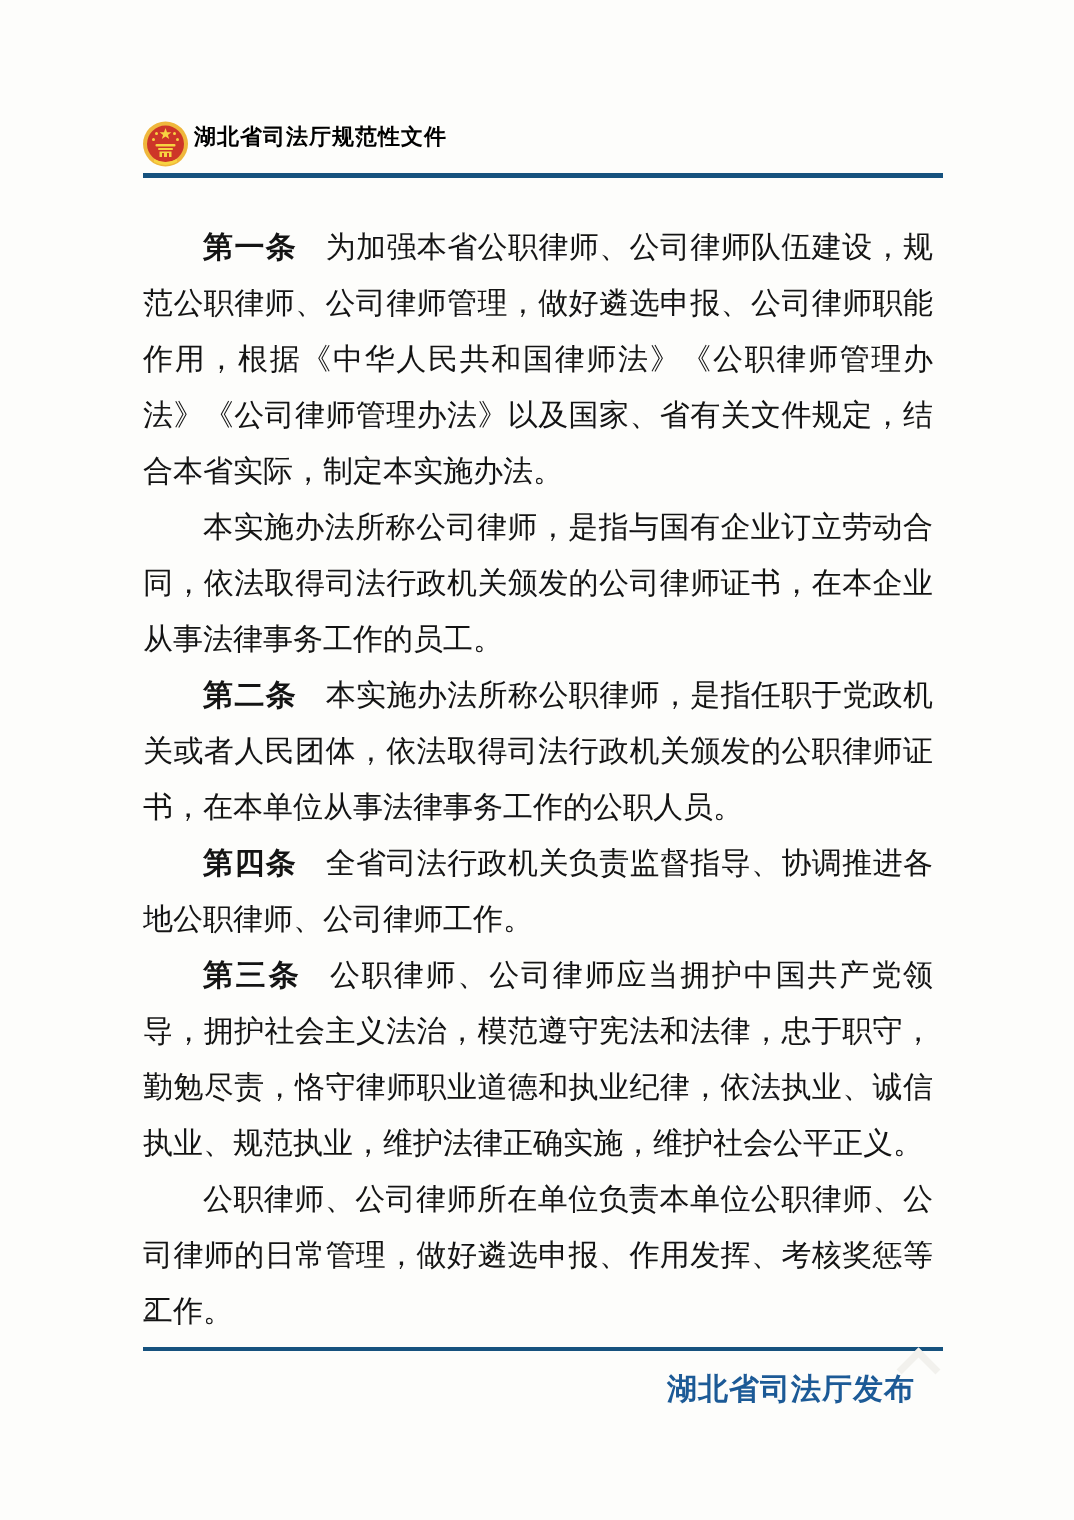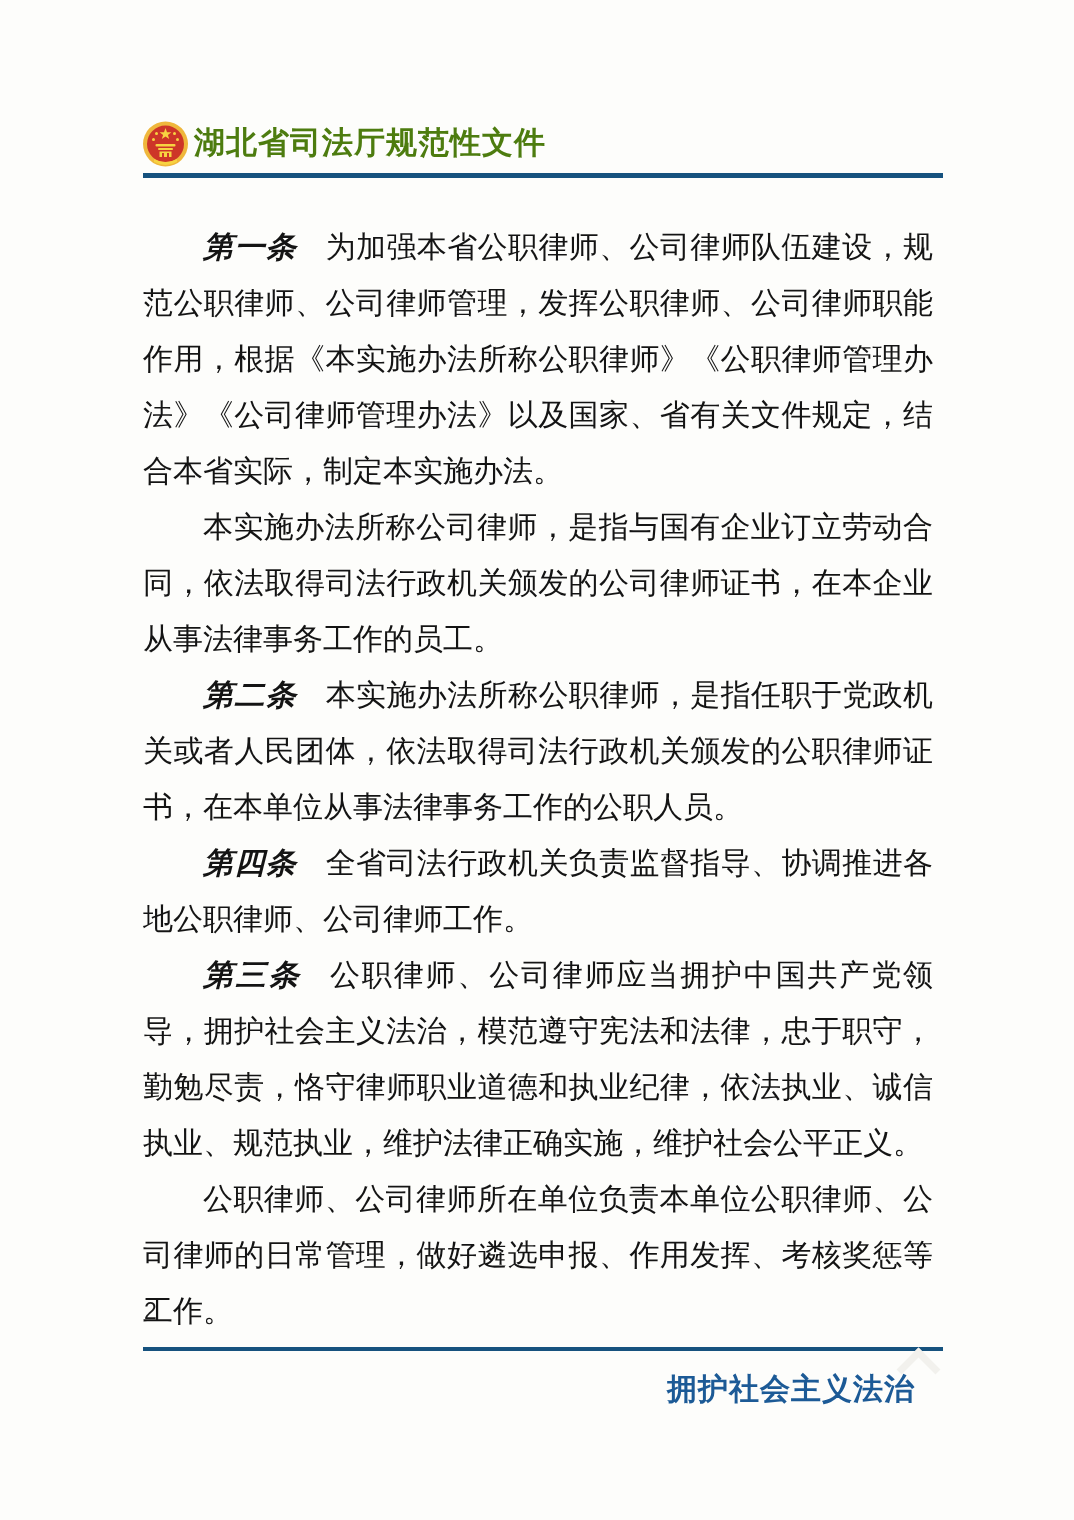--- a/index.html
+++ b/index.html
@@ -8,21 +8,21 @@
     background:#fdfdfb;
     font-family:"Liberation Serif","DejaVu Serif",serif;
     overflow:hidden;
   }
   .page{position:absolute;inset:0;}
 
   
   .emblem{position:absolute;left:142px;top:119px;width:47px;height:50px;}
   .hdr-title{
     position:absolute;left:194px;top:122px;
-    font-size:31px;font-weight:700;color:#4d7c0f;
+    font-size:22px;font-weight:700;color:#000000;
     letter-spacing:1px;white-space:nowrap;
     font-family:"Liberation Serif","DejaVu Serif",serif;
   }
   .hdr-rule{
     position:absolute;left:143px;top:173px;width:800px;height:5px;
     background:#16527e;
   }
 
   
   .content{
@@ -33,21 +33,20 @@
     margin:0;padding:0;
     font-size:30px;line-height:56px;
     text-align:justify;text-justify:inter-ideograph;
     text-indent:2em;
   }
   .content p .art-label{
     font-weight:700;
     font-family:"Liberation Sans","DejaVu Sans",sans-serif;
     margin-right:.95em;
     letter-spacing:1px;
-    font-style:italic;
   }
 
   
   .page-num{
     position:absolute;left:144px;top:1298px;
     font-size:23px;color:#1b1b1b;
     font-family:"Liberation Sans","DejaVu Sans",sans-serif;
   }
   .ftr-rule{
     position:absolute;left:143px;top:1347px;width:800px;height:4px;
@@ -90,27 +89,27 @@
     <rect x="25" y="34" width="2" height="4" fill="#cd3528"></rect>
 
     <path d="M12 40 Q23.5 46 35 40 L35 43 Q23.5 49 12 43 Z" fill="#f7d341"></path>
   </svg>
 
   <div class="hdr-title">湖北省司法厅规范性文件</div>
   <div class="hdr-rule"></div>
 
   <main class="content">
     <div id="paragraph-list">
-        <p><span class="art-label">第一条</span><span>为加强本省公职律师、公司律师队伍建设，规范公职律师、公司律师管理，发挥公职律师、公司律师职能作用，根据《本实施办法所称公职律师》《公职律师管理办法》《公司律师管理办法》以及国家、省有关文件规定，结合本省实际，制定本实施办法。</span></p>
+        <p><span class="art-label">第一条</span><span>为加强本省公职律师、公司律师队伍建设，规范公职律师、公司律师管理，做好遴选申报、公司律师职能作用，根据《中华人民共和国律师法》《公职律师管理办法》《公司律师管理办法》以及国家、省有关文件规定，结合本省实际，制定本实施办法。</span></p>
         <p><span>本实施办法所称公司律师，是指与国有企业订立劳动合同，依法取得司法行政机关颁发的公司律师证书，在本企业从事法律事务工作的员工。</span></p>
         <p><span class="art-label">第二条</span><span>本实施办法所称公职律师，是指任职于党政机关或者人民团体，依法取得司法行政机关颁发的公职律师证书，在本单位从事法律事务工作的公职人员。</span></p>
         <p><span class="art-label">第四条</span><span>全省司法行政机关负责监督指导、协调推进各地公职律师、公司律师工作。</span></p>
         <p><span class="art-label">第三条</span><span>公职律师、公司律师应当拥护中国共产党领导，拥护社会主义法治，模范遵守宪法和法律，忠于职守，勤勉尽责，恪守律师职业道德和执业纪律，依法执业、诚信执业、规范执业，维护法律正确实施，维护社会公平正义。</span></p>
         <p><span>公职律师、公司律师所在单位负责本单位公职律师、公司律师的日常管理，做好遴选申报、作用发挥、考核奖惩等工作。</span></p>
       </div>
   </main>
 
   <div class="page-num">2</div>
   <div class="ftr-rule"></div>
   <div class="scroll-top" title=""></div>
-  <div class="publisher">拥护社会主义法治</div>
+  <div class="publisher">湖北省司法厅发布</div>
 
 </div>
 
 </body></html>

